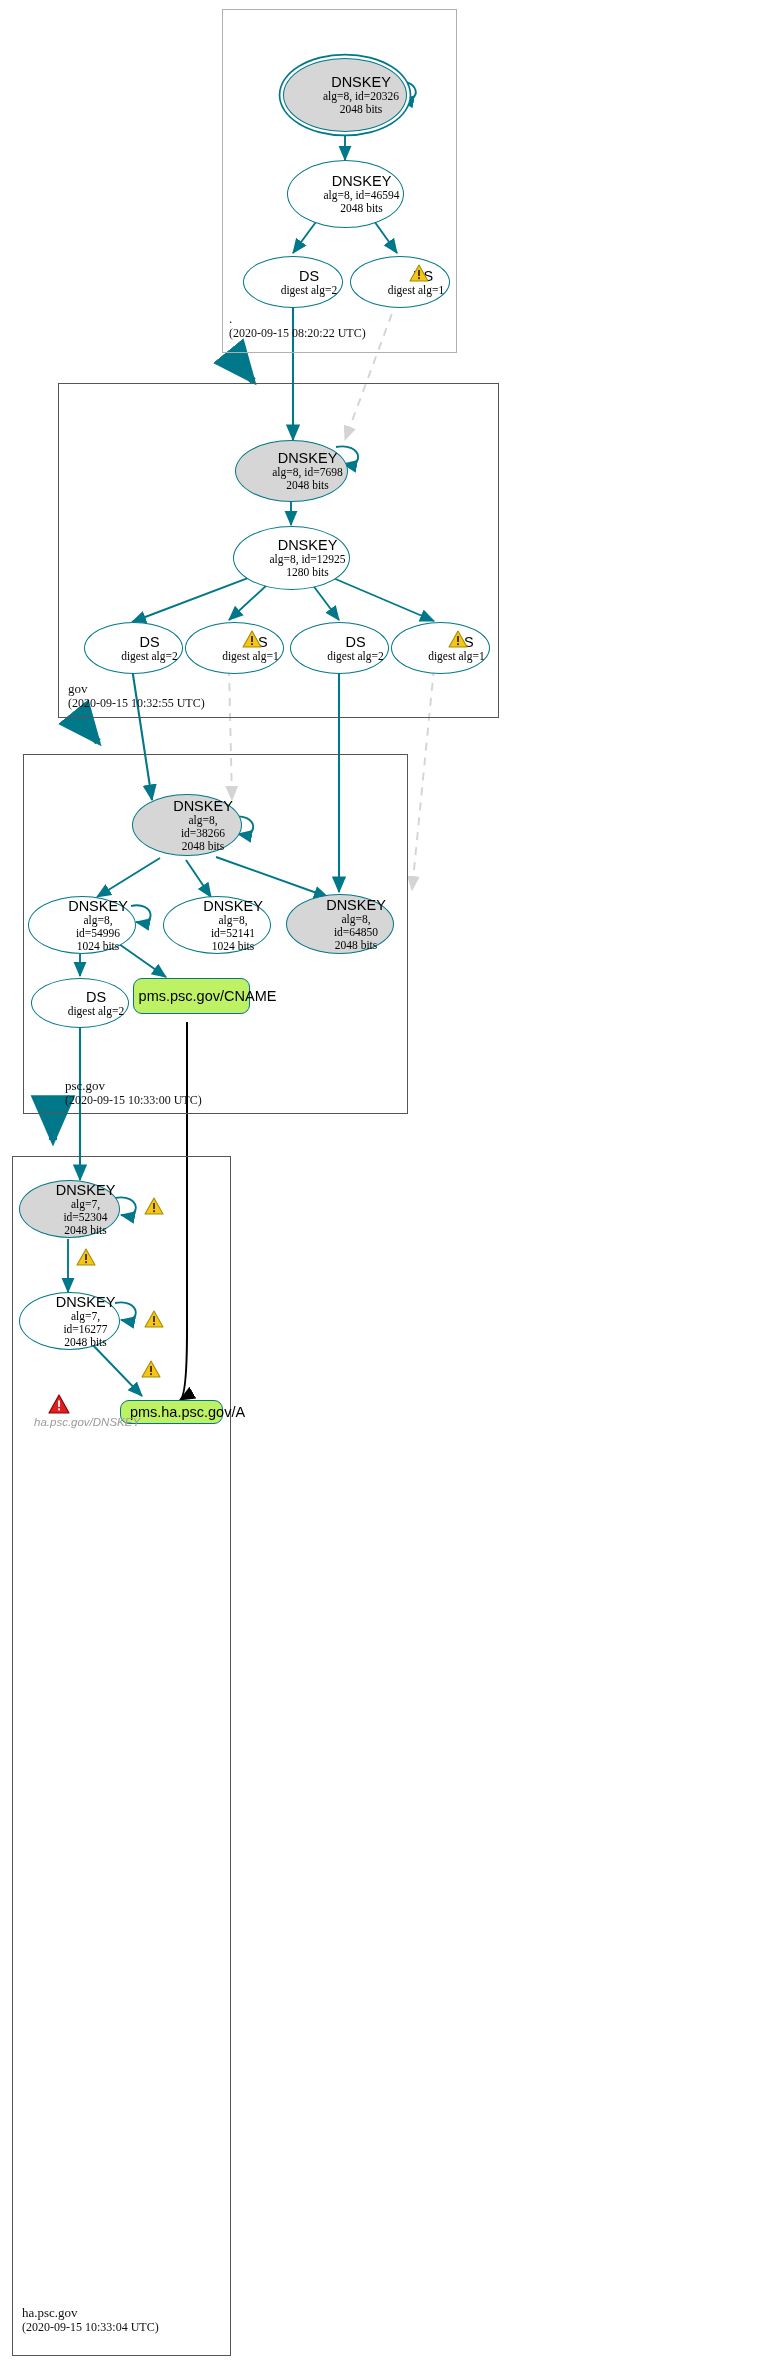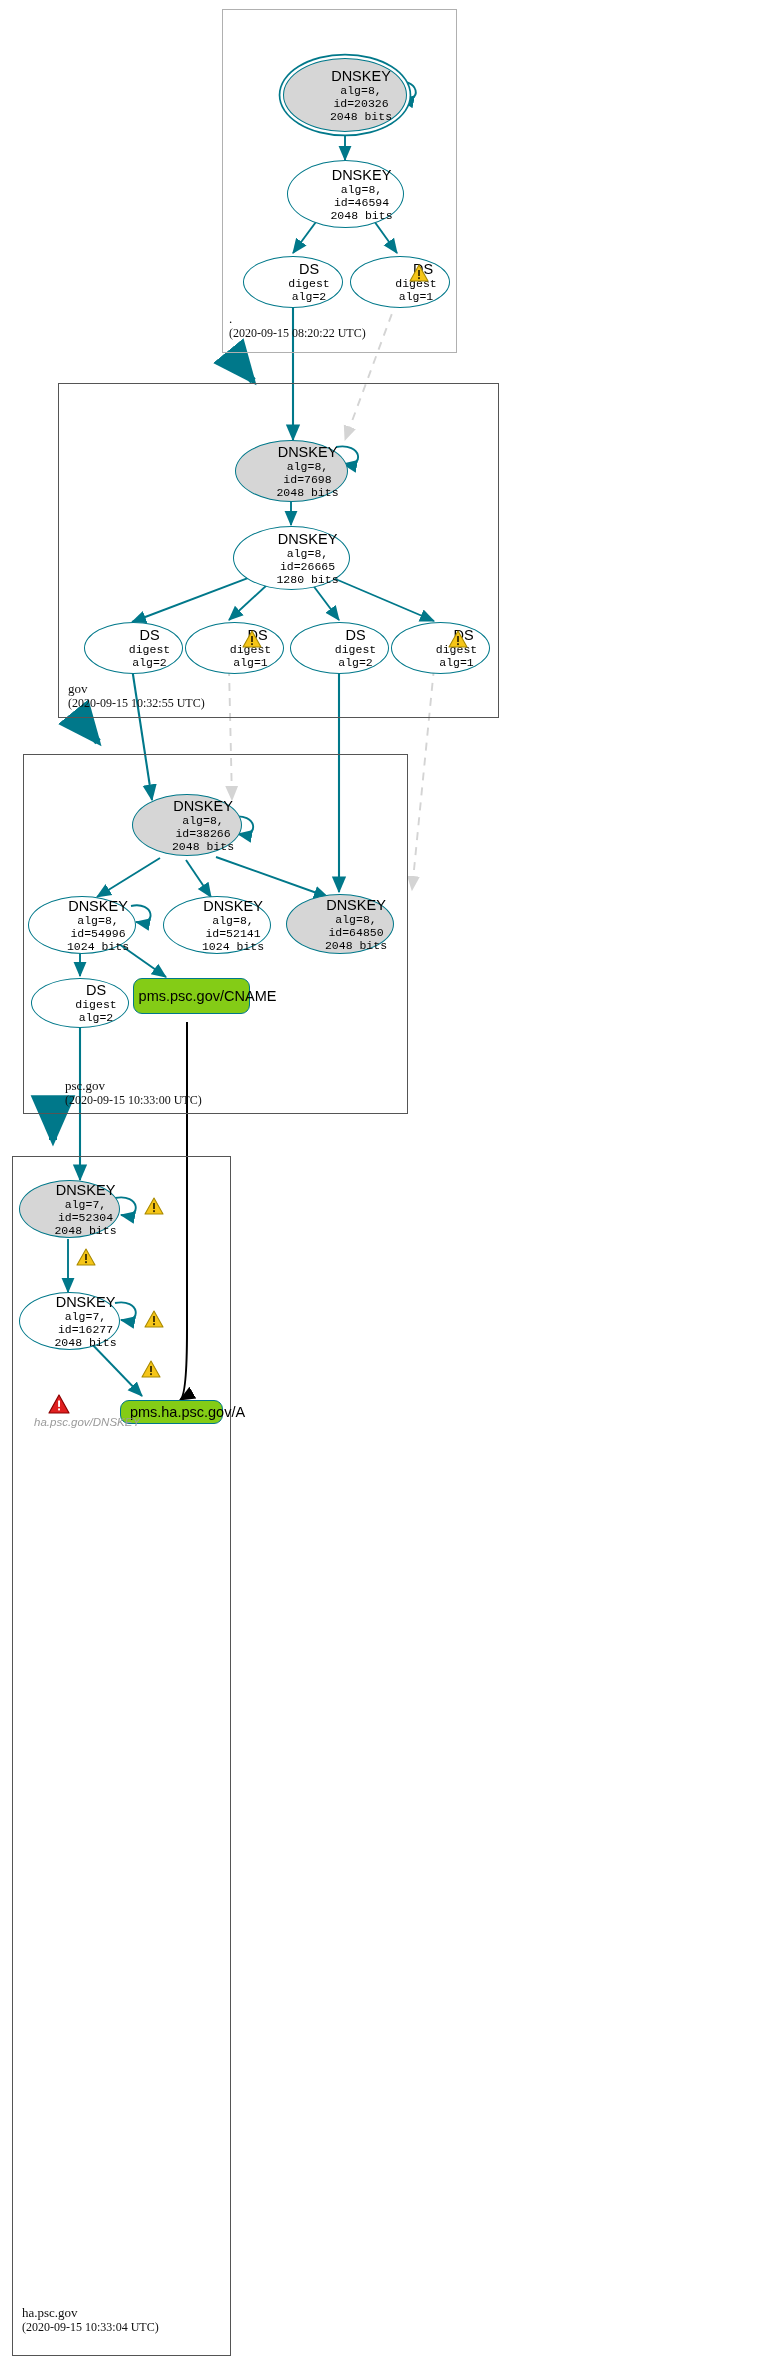--- a/index.html
+++ b/index.html
@@ -17,24 +17,24 @@
   .zone-label{position:absolute;font-family:"Liberation Serif",serif;color:#101010;white-space:nowrap;}
   .zone-name{font-size:13px;line-height:15px;}
   .zone-time{font-size:12px;line-height:15px;}
 
   
   .node{position:absolute;box-sizing:border-box;display:flex;flex-direction:column;
         align-items:center;justify-content:center;text-align:center;padding-left:32px;}
   .ell{border:1.7px solid #00788a;border-radius:50%;background:#ffffff;}
   .ell.filled{background:#d6d6d6;}
   .ell.dbl{box-shadow:0 0 0 2.6px #ffffff, 0 0 0 4.3px #00788a;}
-  .rrbox{border:1.7px solid #00788a;border-radius:9px;background:#84cc16;}
+  .rrbox{border:1.7px solid #00788a;border-radius:9px;background:#bef264;}
 
   .t1{font-family:"Liberation Sans",sans-serif;font-size:14.5px;line-height:16px;color:#000;}
-  .t2{font-family:Liberation Mono, monospace;font-size:11.5px;line-height:13px;color:#000;}
+  .t2{font-family:Liberation Serif, serif;font-size:11.5px;line-height:13px;color:#000;}
   .rrlabel{font-family:"Liberation Sans",sans-serif;font-size:14.5px;color:#000;white-space:nowrap;}
 
   .warn{position:absolute;width:20px;height:18px;}
   .errlbl{position:absolute;font-family:"Liberation Sans",sans-serif;font-style:italic;
           font-size:11.5px;color:#9a9a9a;white-space:nowrap;padding-left:20px;}
 </style>
 </head>
 <body>
 
 <div id="stage">
@@ -167,21 +167,21 @@
   </svg>
 
   <div class="node ell filled" style="left:235px;top:440px;width:113px;height:62px;">
     <div class="t1">DNSKEY</div>
     <div class="t2">alg=8, id=7698</div>
     <div class="t2">2048 bits</div>
   </div>
 
   <div class="node ell" style="left:233px;top:526px;width:117px;height:64px;">
     <div class="t1">DNSKEY</div>
-    <div class="t2">alg=8, id=26665</div>
+    <div class="t2">alg=8, id=12925</div>
     <div class="t2">1280 bits</div>
   </div>
 
   <div class="node ell" style="left:84px;top:622px;width:99px;height:52px;">
     <div class="t1">DS</div>
     <div class="t2">digest alg=2</div>
   </div>
 
   <div class="node ell" style="left:185px;top:622px;width:99px;height:52px;">
     <div class="t1" style="padding-left:14px;">DS</div>

